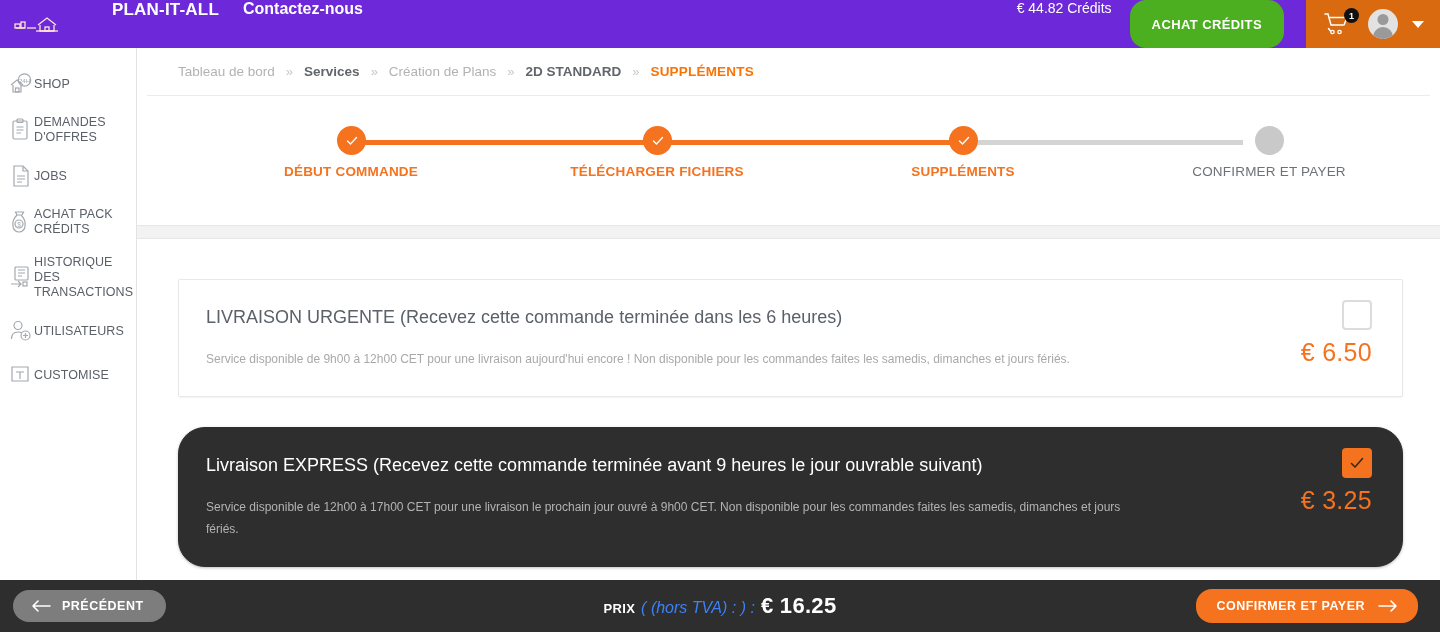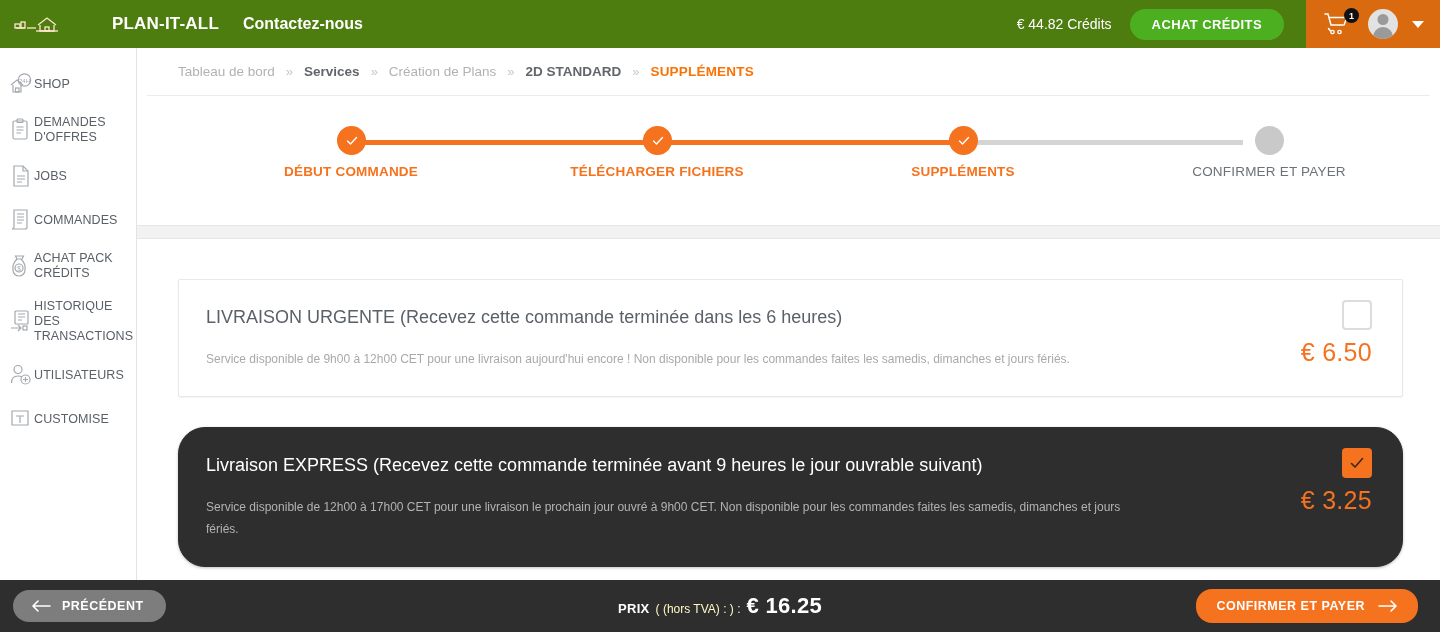--- a/index.html
+++ b/index.html
@@ -8,22 +8,22 @@
     font-family: "Liberation Sans", sans-serif;
     background: #ffffff;
     overflow: hidden;
   }
   .app { position: relative; width: 1440px; height: 632px; }
 
   
   .header {
     position: absolute; top: 0; left: 0;
     width: 1440px; height: 48px;
-    background: #4d7c0f;
-    display: flex; align-items: center;
+    background: #6d28d9;
+    display: flex; 
   }
   .logo-wrap { width: 84px; display: flex; align-items: center; justify-content: center; }
   .brand {
     color: #ffffff; font-size: 17px; font-weight: bold;
     letter-spacing: .2px; margin-left: 28px;
   }
   .contact {
     color: #ffffff; font-size: 16px; font-weight: bold; margin-left: 24px;
   }
   .header-spacer { flex: 1; }
@@ -191,21 +191,21 @@
     border: none; border-radius: 16px;
     font-size: 12.5px; font-weight: bold; letter-spacing: .5px;
     padding: 9px 22px 9px 18px; cursor: pointer;
     display: flex; align-items: center; gap: 11px;
   }
   .price-block {
     position: absolute; left: 50%; transform: translateX(-50%);
     display: flex; align-items: baseline; gap: 6px; white-space: nowrap;
   }
   .price-label { color: #ffffff; font-size: 13px; font-weight: bold; letter-spacing: .3px; }
-  .price-note { color: #fef9c3; font-size: 12px; }
+  .price-note { color: #3b82f6; font-size: 16px; font-style: italic; }
   .price-value { color: #ffffff; font-size: 22px; font-weight: bold; letter-spacing: .3px; }
   .btn-confirm {
     position: absolute; right: 22px;
     background: #f5721f; color: #ffffff;
     border: none; border-radius: 16px;
     font-size: 12.5px; font-weight: bold; letter-spacing: .5px;
     padding: 10px 20px; cursor: pointer;
     display: flex; align-items: center; gap: 13px;
   }
   .arrow { display: block; }
@@ -292,31 +292,20 @@
           <g fill="none" stroke="#a4a9af" stroke-width="1.2">
             <path d="M6 3 h9 l5 5 v15 H6 z"></path>
             <path d="M15 3 v5 h5"></path>
             <path d="M9 13 h8 M9 16 h8 M9 19 h5"></path>
           </g>
         </svg>
       </span>
       <span class="side-label">JOBS</span>
     </div>
 
-    <div class="side-item">
-      <span class="side-icon">
-        <svg width="26" height="26" viewBox="0 0 26 26">
-          <g fill="none" stroke="#a4a9af" stroke-width="1.2">
-            <path d="M6 3 h13 v17 a2 2 0 0 1 -2 2 H4 a2 2 0 0 0 2 -2 z"></path>
-            <path d="M9 7 h7 M9 10 h7 M9 13 h7 M9 16 h5"></path>
-          </g>
-        </svg>
-      </span>
-      <span class="side-label">COMMANDES</span>
-    </div>
 
     <div class="side-item">
       <span class="side-icon">
         <svg width="26" height="26" viewBox="0 0 26 26">
           <g fill="none" stroke="#a4a9af" stroke-width="1.2">
             <path d="M9 6 q-5 5 -4 11 a5 5 0 0 0 12 0 q1 -6 -4 -11 z"></path>
             <path d="M9 6 l-1.5 -3 h8 L14 6"></path>
             <circle cx="11" cy="15" r="4"></circle>
           </g>
           <text x="11" y="17.5" font-size="6.5" fill="#a4a9af" text-anchor="middle" font-family="Liberation Sans, sans-serif">$</text>

